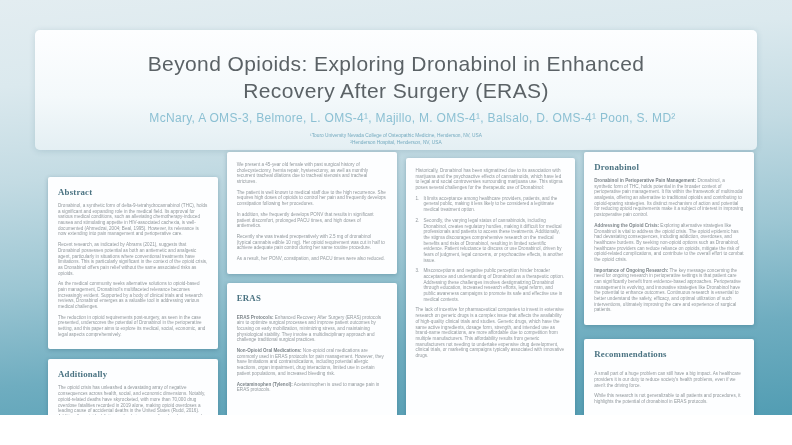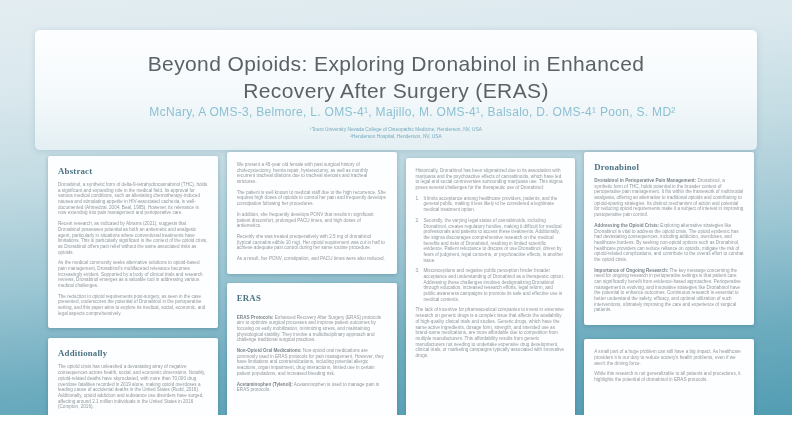--- a/index.html
+++ b/index.html
@@ -18,21 +18,21 @@
     border-radius:5px;
     box-shadow:0 1px 6px rgba(40,90,110,0.16);
     text-align:center;
   }
   .title {
     margin:20px auto 0; max-width:560px;
     font-size:21px; line-height:1.3; font-weight:400; letter-spacing:0.4px;
     color:#5b6266;
   }
   .authors {
-    font-size:12px; letter-spacing:0.3px; color:#8cc0d3;padding-left:33px;
+    margin-top:6px; font-size:12px; letter-spacing:0.3px; color:#8cc0d3;padding-left:33px;
   }
   .affiliations {
     margin-top:7px; font-size:4.8px; line-height:1.6; color:#74aabf;
   }
   .columns {
     position:absolute; left:48px; top:152px; width:706px;
     display:flex; gap:9px; align-items:flex-start;
   }
   .col { flex:1 1 0; min-width:0; display:flex; flex-direction:column; }
   .card {
@@ -48,21 +48,21 @@
   .card p {
     margin:0 0 5px 0; font-size:4.6px; line-height:1.24; color:#92999d;
   }
   .card p:last-child { margin-bottom:0; }
   .lead { font-weight:700; color:#7d858a; }
   .numitem { display:flex; }
   .numitem .num { flex:none; width:8px; }
   .numitem .itxt { flex:1 1 0; min-width:0; }
 
   .offset-sm { margin-top:6px; }
-  .offset-md { margin-top:4px; }
+  .offset-md { margin-top:25px; }
   .stack-gap1 { margin-top:10px; }
   .stack-gap2 { margin-top:9px; }
   .stack-gap3 { margin-top:14px; }
   .h2-gap-lg { margin-bottom:12px !important; }
   .h2-sub { margin-top:12px !important; }
   .tall-1 { min-height:175px; }
   .tall-2 { min-height:190px; }
   .tall-3 { min-height:305px; }
   .tall-4 { min-height:130px; }
 </style>
@@ -132,19 +132,20 @@
     </div>
 
     <div class="col">
       <div class="card">
         <h2>Dronabinol</h2>
         <p><span class="lead">Dronabinol in Perioperative Pain Management:</span><span> Dronabinol, a synthetic form of THC, holds potential in the broader context of perioperative pain management. It fits within the framework of multimodal analgesia, offering an alternative to traditional opioids and contributing to opioid-sparing strategies. Its distinct mechanism of action and potential for reducing opioid requirements make it a subject of interest in improving postoperative pain control.</span></p>
         <p><span class="lead">Addressing the Opioid Crisis:</span><span> Exploring alternative strategies like Dronabinol is vital to address the opioid crisis. The opioid epidemic has had devastating consequences, including addiction, overdoses, and healthcare burdens. By seeking non-opioid options such as Dronabinol, healthcare providers can reduce reliance on opioids, mitigate the risk of opioid-related complications, and contribute to the overall effort to combat the opioid crisis.</span></p>
         <p><span class="lead">Importance of Ongoing Research:</span><span> The key message concerning the need for ongoing research in perioperative settings is that patient care can significantly benefit from evidence-based approaches. Perioperative management is evolving, and innovative strategies like Dronabinol have the potential to enhance outcomes. Continuous research is essential to better understand the safety, efficacy, and optimal utilization of such interventions, ultimately improving the care and experience of surgical patients.</span></p>
       </div>
       <div class="card stack-gap3 tall-4">
+        <h2 class="h2-gap-lg">Recommendations</h2>
         <p>A small part of a huge problem can still have a big impact. As healthcare providers it is our duty to reduce society's health problems, even if we aren't the driving force.</p>
         <p>While this research is not generalizable to all patients and procedures, it highlights the potential of dronabinol in ERAS protocols.</p>
       </div>
     </div>
 
   </div>
 </div>
 
 </body></html>

